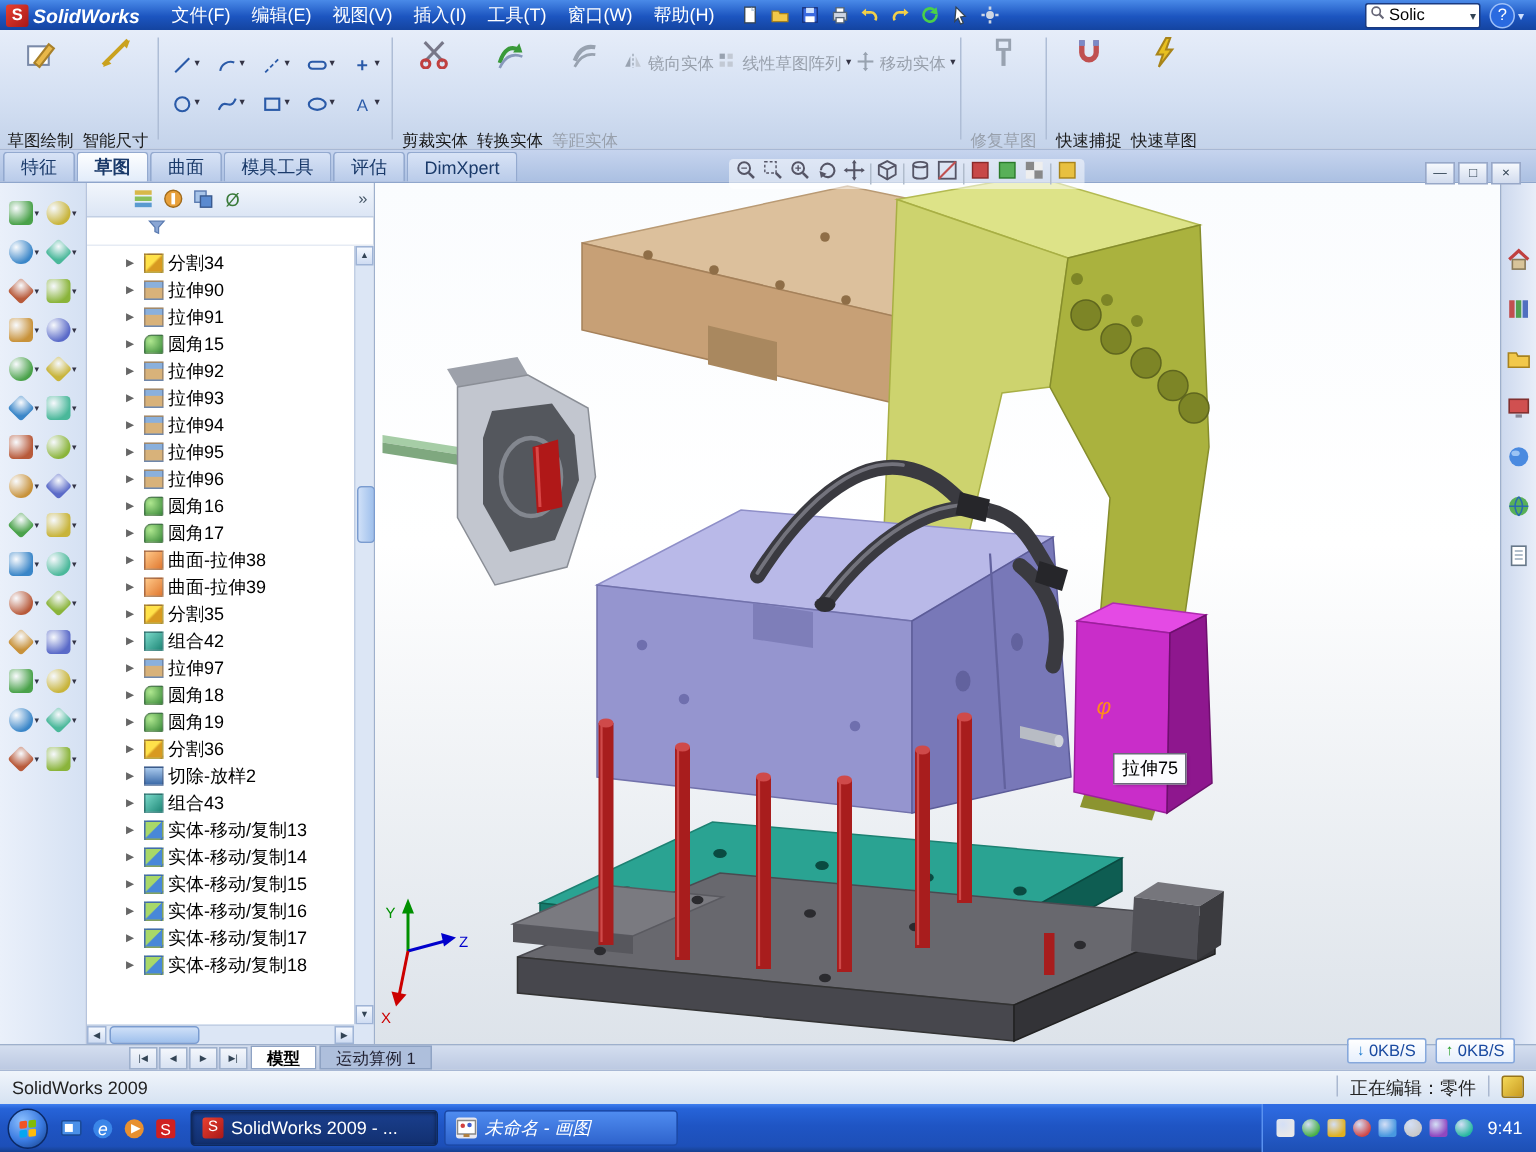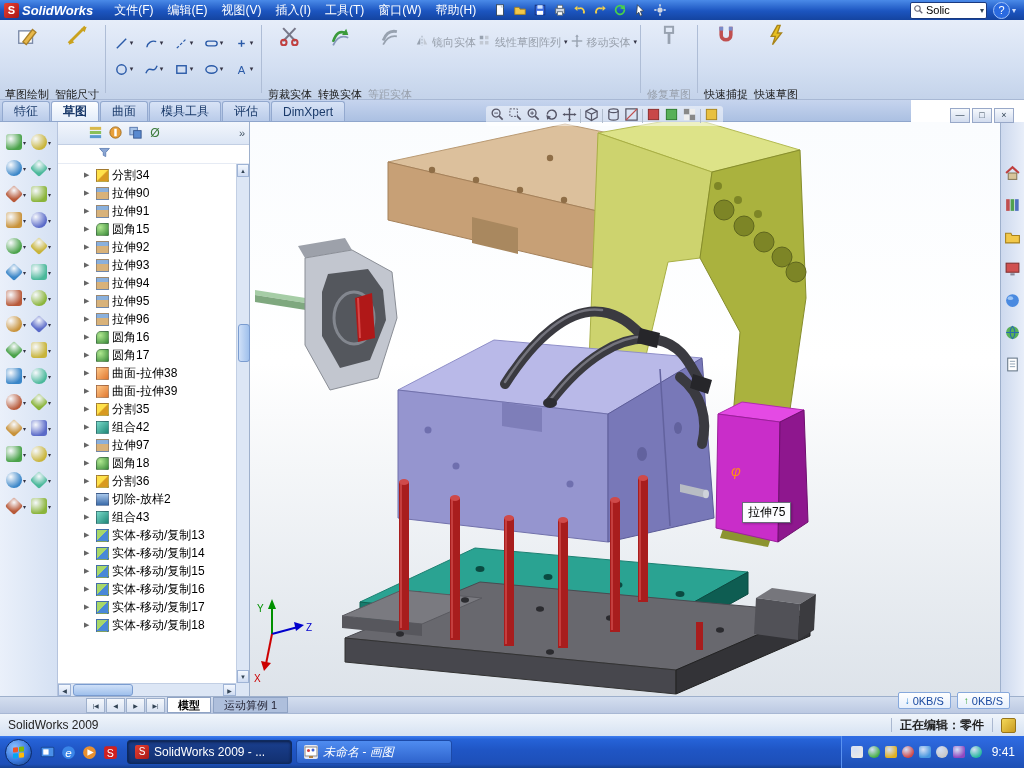--- a/index.html
+++ b/index.html
@@ -35,21 +35,21 @@
   .big-btn .blabel{line-height:12px;width:46px;word-break:break-all;margin-top:41px;}
   .big-btn.disabled{color:#98a0ac;}
   .mini-dd{font-size:7px;color:#334;line-height:8px;}
   .rib-sep{width:1px;height:68px;background:#aebdd6;margin:2px 3px 0 3px;flex:0 0 1px;}
   .grid2{display:grid;grid-template-rows:repeat(2,25px);grid-auto-flow:column;gap:1px;margin-top:8px;}
   .gcell{width:29px;height:24px;display:flex;align-items:center;justify-content:center;gap:1px;border-radius:2px;}
   .rows3{display:flex;flex-direction:row;gap:2px;margin-top:10px;}
   .rrow{display:flex;align-items:center;gap:3px;font-size:11px;color:#98a0ac;height:18px;white-space:nowrap;}
 
   
-  .cmdtabs{position:absolute;left:0;top:100px;width:911px;height:22px;box-sizing:border-box;
+  .cmdtabs{position:absolute;left:0;top:100px;width:1024px;height:22px;box-sizing:border-box;
     background:linear-gradient(180deg,#c6d4ee,#abc0e2);border-bottom:1px solid #8fa6cc;
     display:flex;align-items:flex-end;padding-left:2px;}
   .ctab{height:19px;padding:0 11px;font-size:12px;display:flex;align-items:center;color:#1a3a6a;
     border:1px solid #93a9cf;border-bottom:none;border-radius:3px 3px 0 0;
     background:linear-gradient(#d8e3f6,#b9cbe9);margin-right:1px;white-space:nowrap;}
   .ctab.active{background:linear-gradient(#fdfeff,#e2ecfa);font-weight:bold;}
 
   
   .main{position:absolute;left:0;top:122px;width:1024px;height:574px;background:#fff;}
   .left-tools{position:absolute;left:0;top:0;width:58px;height:574px;box-sizing:border-box;
@@ -114,21 +114,21 @@
   .vcr{display:flex;margin-left:86px;gap:1px;}
   .vcr-btn{min-width:15px;height:13px;border:1px solid #9eb0cc;background:linear-gradient(#f4f7fc,#d8e2f2);
     font-size:6px;color:#345;display:flex;align-items:center;justify-content:center;padding:0 1px;}
   .dtab{padding:0 10px;height:14px;display:flex;align-items:center;border:1px solid #8fa3c4;margin-left:2px;white-space:nowrap;}
   .dtab.active{background:#fff;font-weight:bold;}
   .dtab.inactive{background:#aebfdc;color:#223;}
 
   .statusbar{position:absolute;left:0;top:713px;width:1024px;height:23px;box-sizing:border-box;
     background:linear-gradient(#f0f5fb,#d6e2f2);border-top:1px solid #a8b8d4;
     display:flex;align-items:center;font-size:12px;color:#222;padding:0 8px;}
-  .sb-right{margin-left:auto;display:flex;align-items:center;gap:8px;font-weight:bold;}
+  .sb-right{margin-left:auto;display:flex;align-items:flex-start;gap:8px;}
   .sb-sep{width:1px;height:14px;background:#aab8d0;}
   .sb-quill{width:13px;height:13px;background:linear-gradient(135deg,#f4d858,#c89a20);
     border:1px solid #96741a;border-radius:2px;}
 
   .net-overlay{position:absolute;top:692px;right:14px;display:flex;gap:6px;z-index:8;}
   .net-badge{display:flex;align-items:center;gap:3px;background:linear-gradient(#ffffff,#e6effc);
     border:1px solid #86a8dc;border-radius:2px;height:17px;padding:0 6px;font-size:11px;color:#1a4aa0;box-sizing:border-box;}
   .na{font-size:10px;font-weight:bold;}
   .na.down{color:#1a7ad0;} .na.up{color:#2aa02a;}
 
@@ -692,20 +692,25 @@
           </div>
           <div class="t-row">
             <span class="t-arrow">▶</span>
             <span class="t-fic ti-extrude"></span>
             <span>拉伸97</span>
           </div>
           <div class="t-row">
             <span class="t-arrow">▶</span>
             <span class="t-fic ti-fillet"></span>
             <span>圆角18</span>
+          </div>
+          <div class="t-row">
+            <span class="t-arrow">▶</span>
+            <span class="t-fic ti-fillet"></span>
+            <span>圆角19</span>
           </div>
           <div class="t-row">
             <span class="t-arrow">▶</span>
             <span class="t-fic ti-split"></span>
             <span>分割36</span>
           </div>
           <div class="t-row">
             <span class="t-arrow">▶</span>
             <span class="t-fic ti-loftcut"></span>
             <span>切除-放样2</span>

